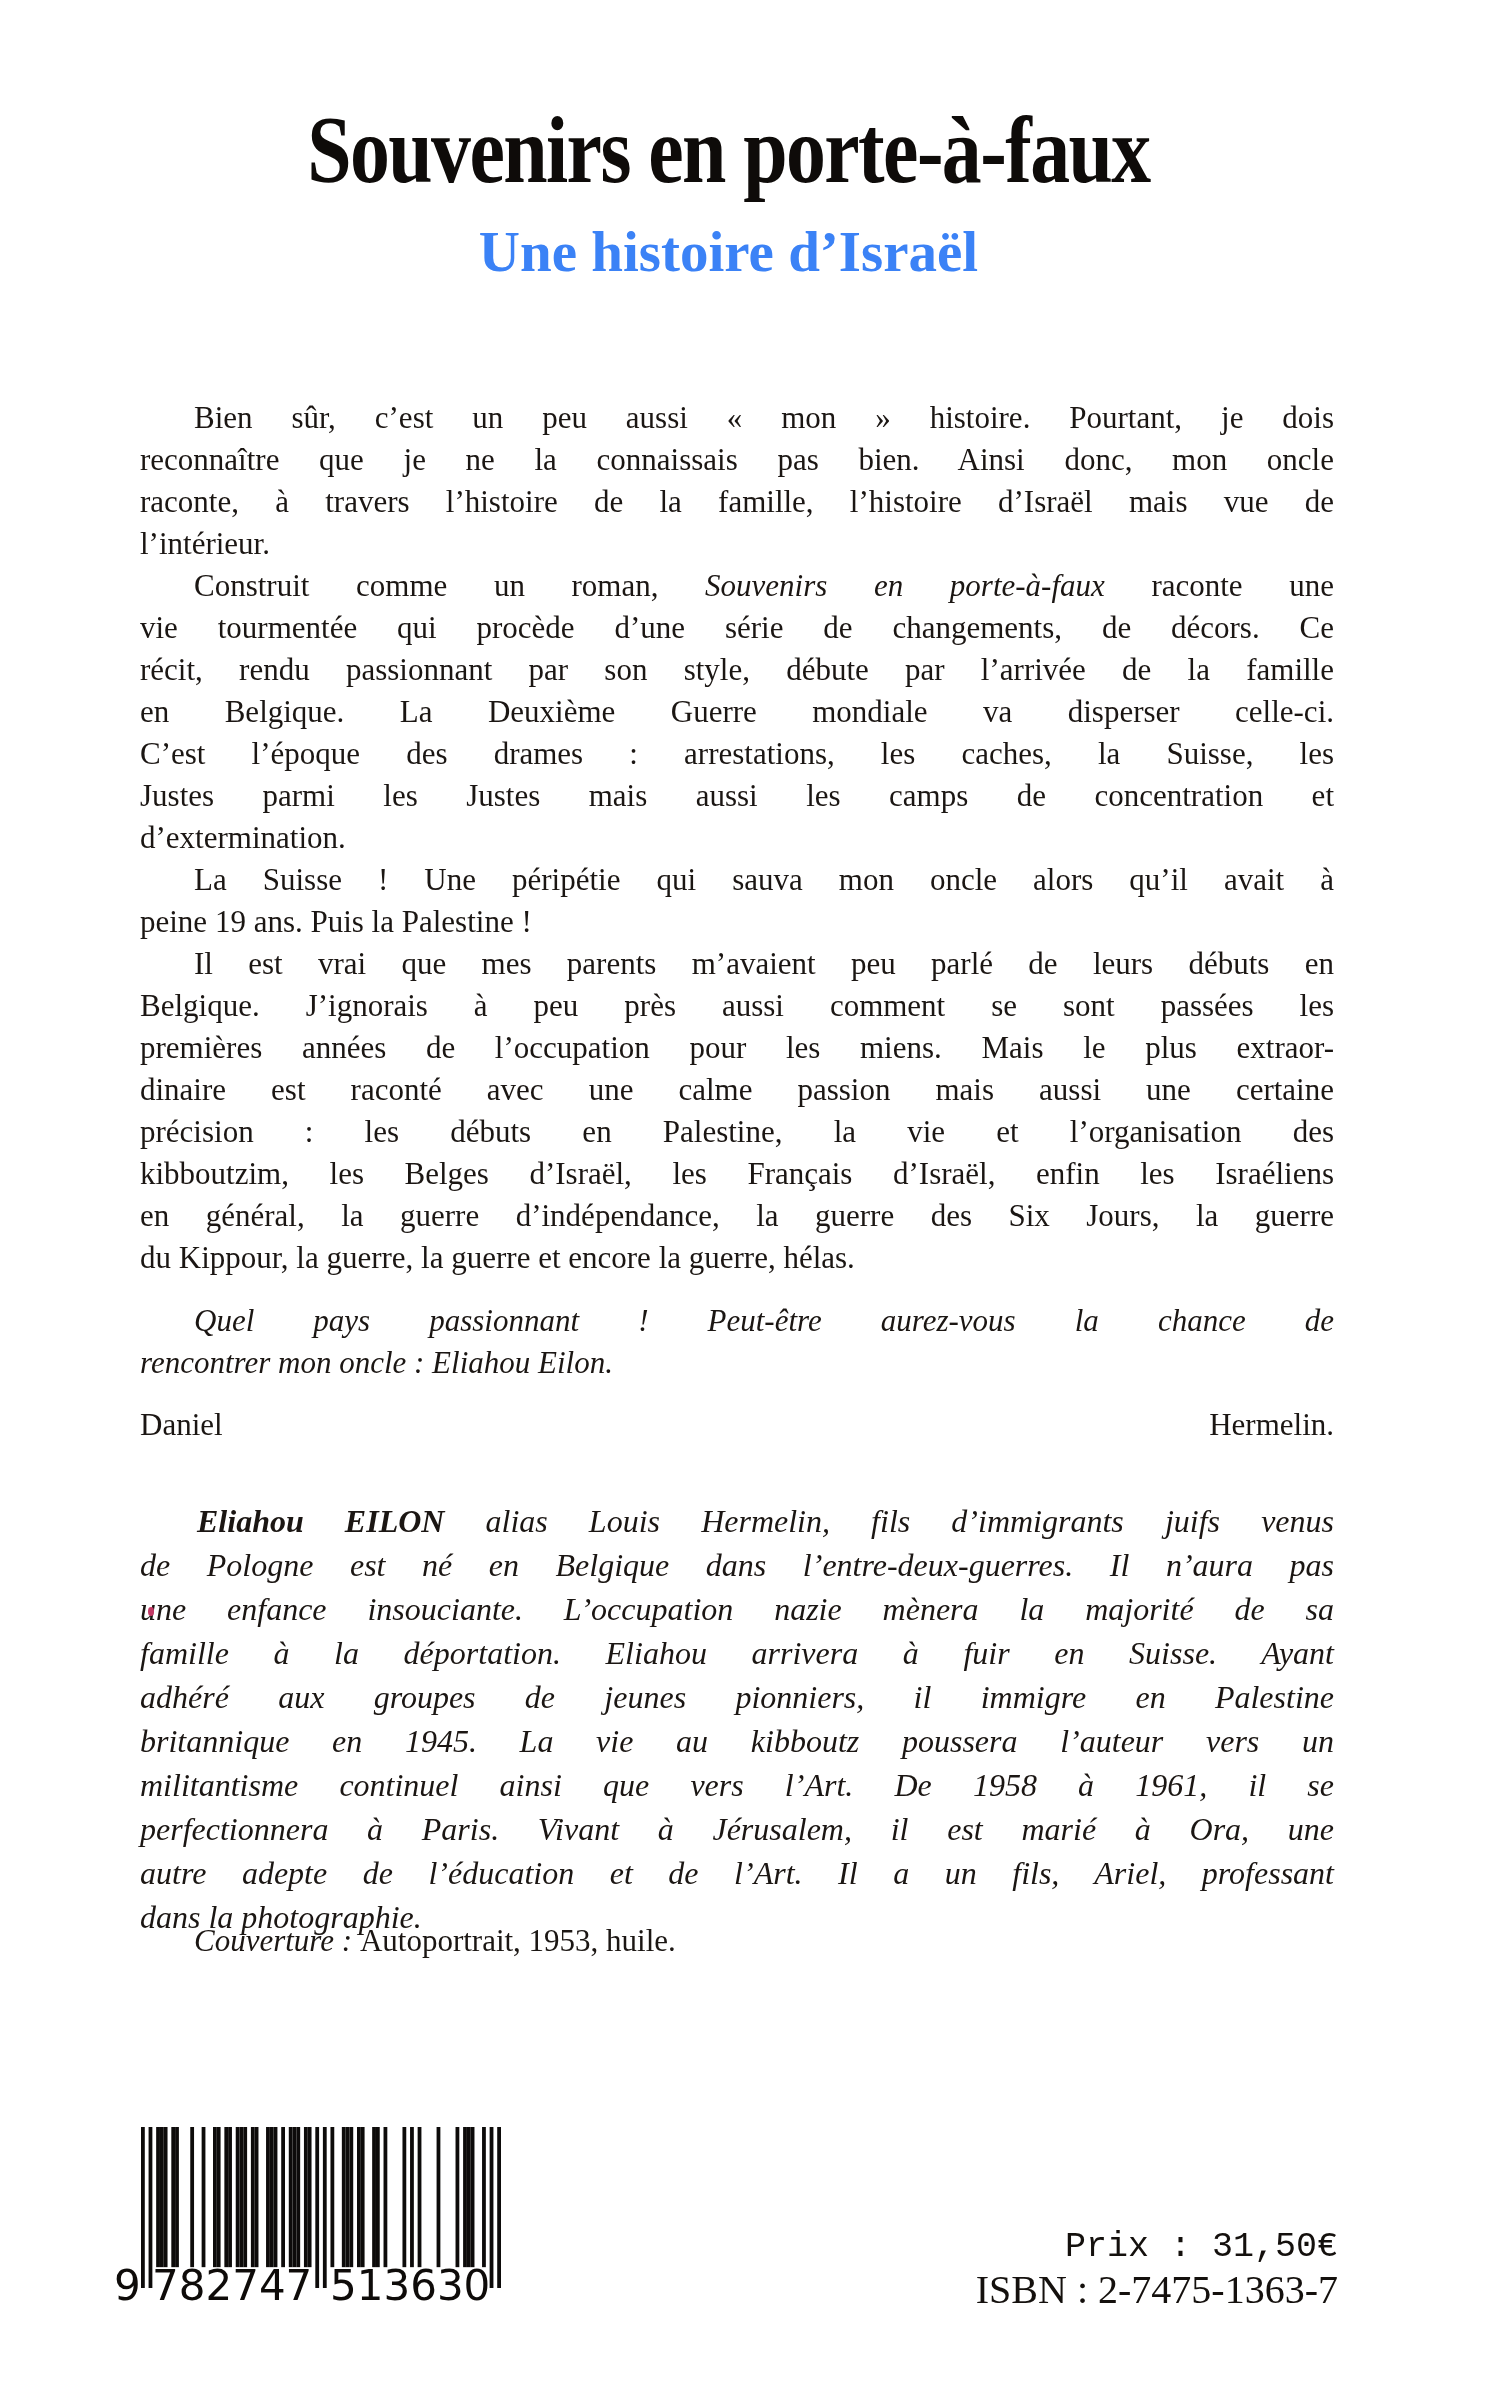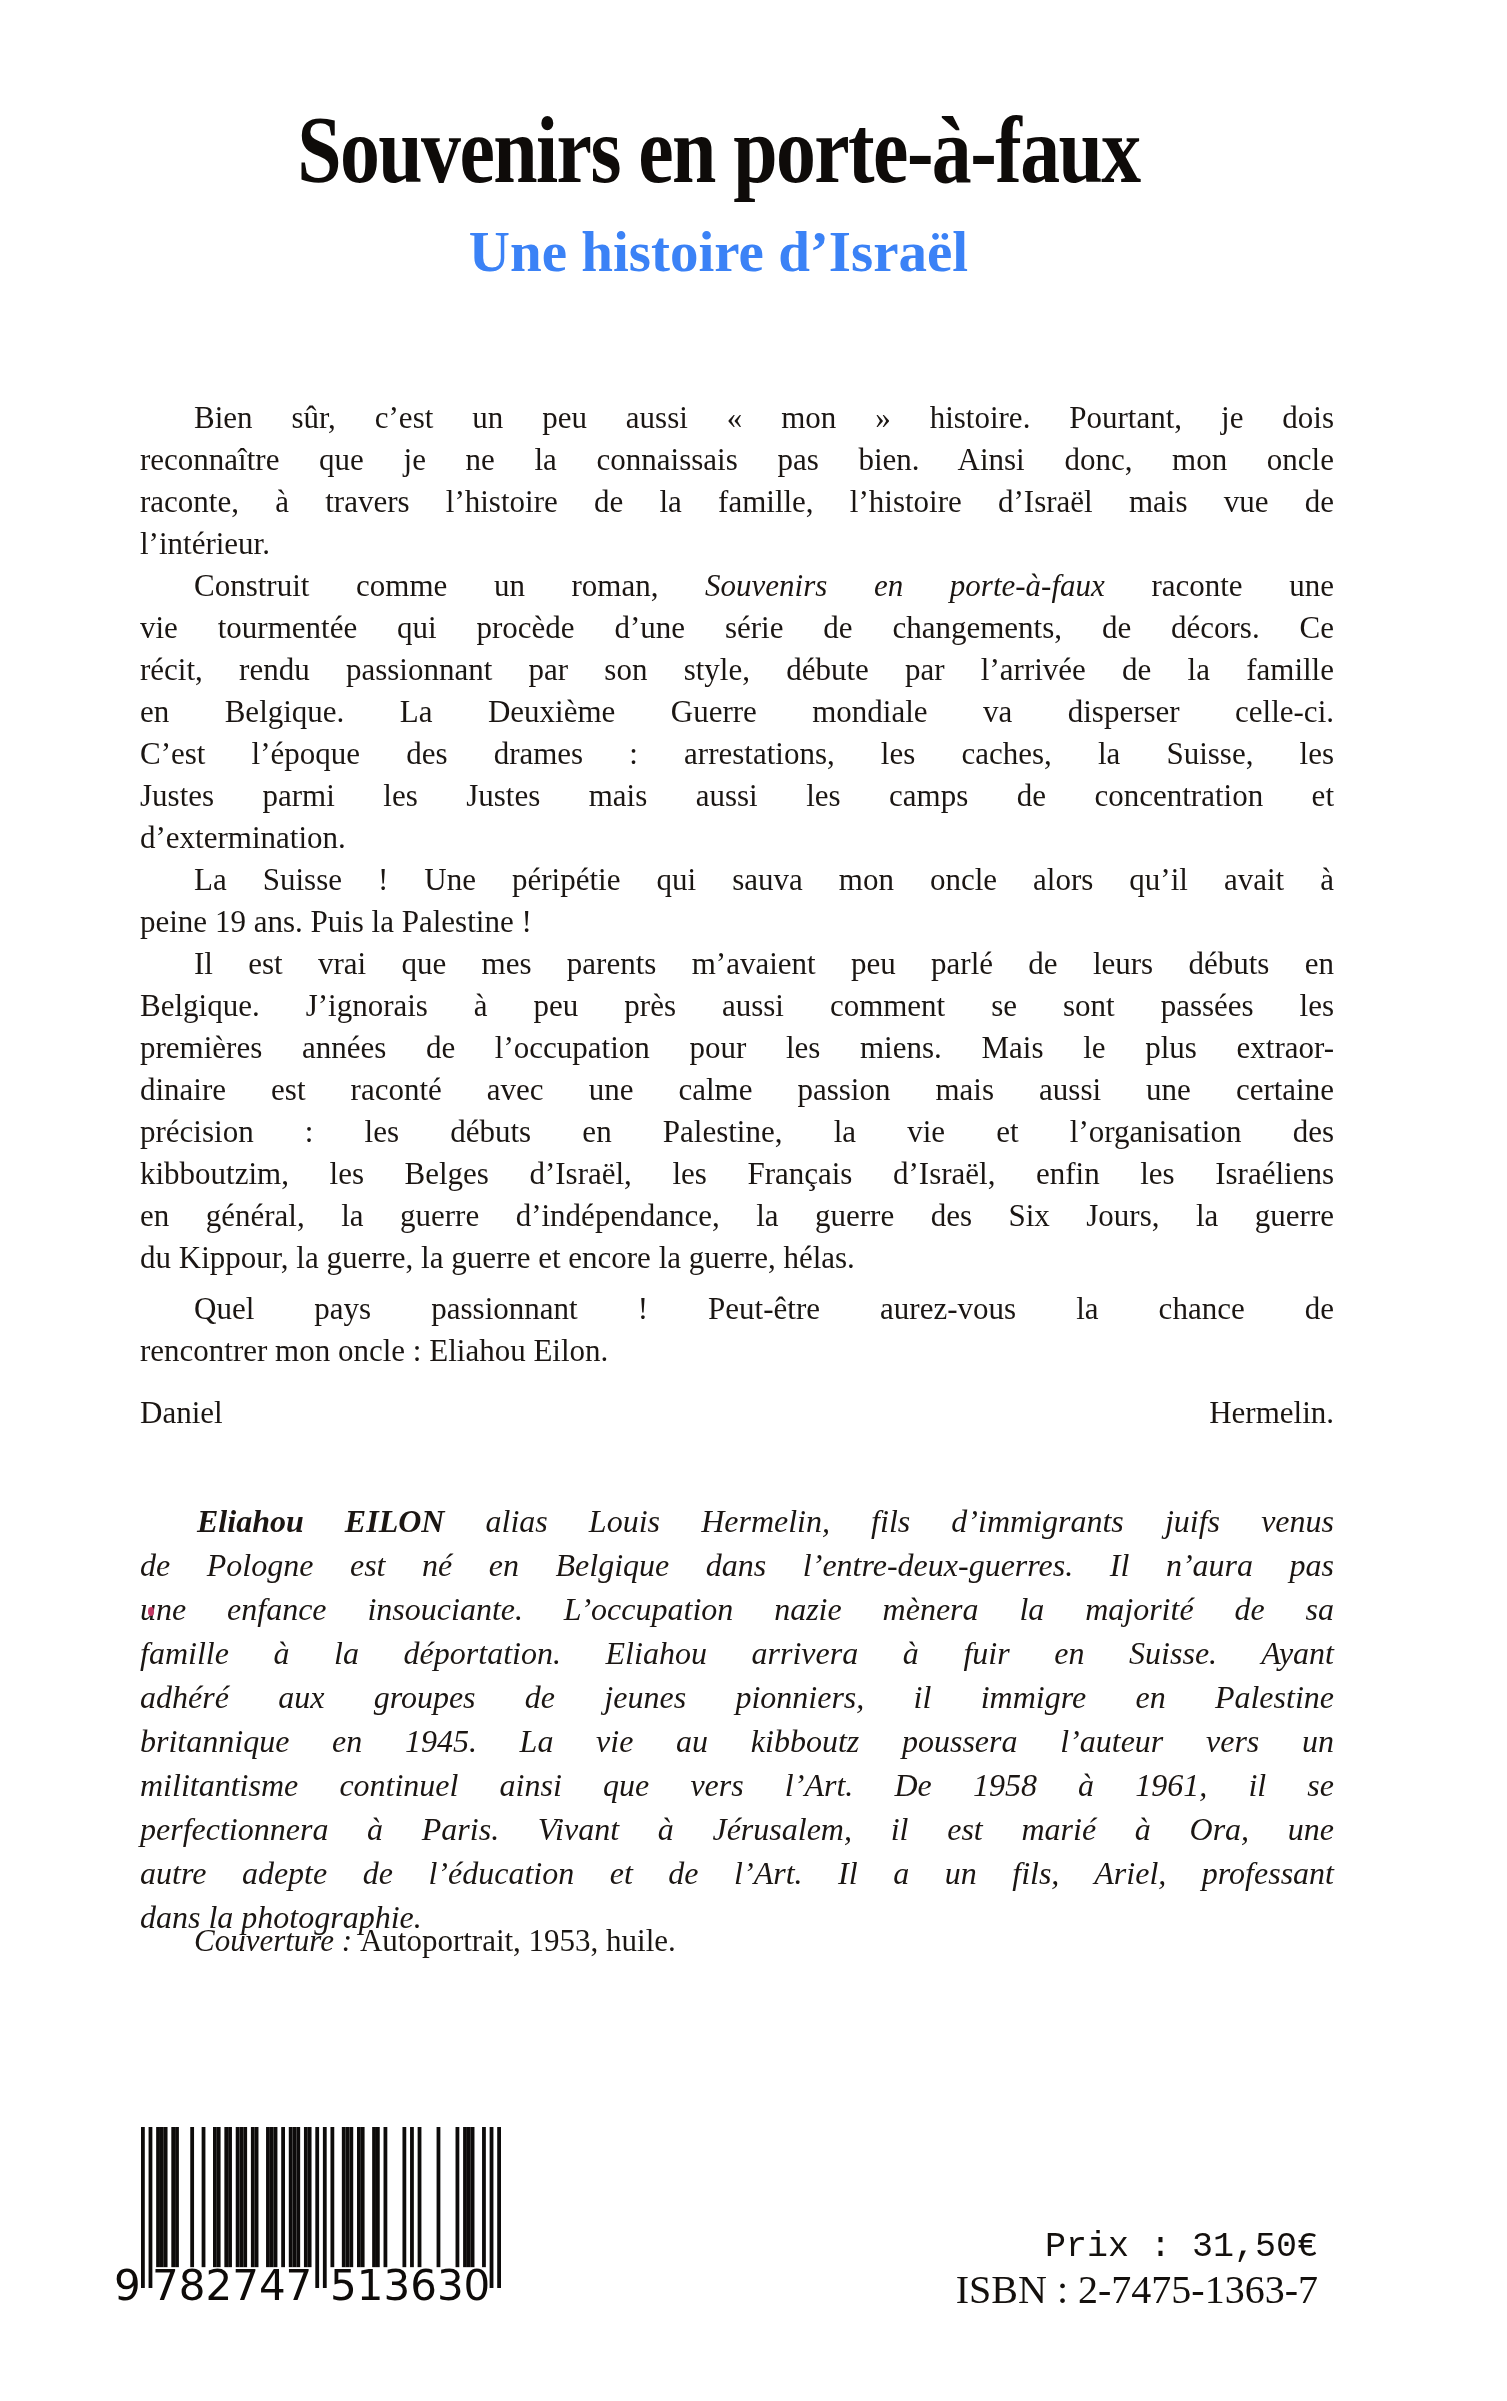--- a/index.html
+++ b/index.html
@@ -1,17 +1,17 @@
 <!DOCTYPE html>
 <html style="font-size:15px"><head>
 <meta charset="utf-8">
 <style>
   html,body{margin:0;padding:0;background:#ffffff;}
   .page{position:relative;width:1484px;height:2402px;background:#ffffff;
-        font-family:"Liberation Serif",serif;color:#1b1613;overflow:hidden;}
+        font-family:"Liberation Serif",serif;color:#1b1613;overflow:hidden;padding-left:20px;}
   h1,h2{margin:0;}
   .title{position:absolute;top:98px;left:0;width:100%;box-sizing:border-box;padding-right:47px;
          text-align:center;font-weight:bold;font-size:95px;line-height:104px;color:#0e0b09;}
   .squeeze{display:inline-block;transform:scaleX(.84);letter-spacing:-1.9px;white-space:nowrap;}
   .subtitle{position:absolute;top:218px;left:0;width:100%;box-sizing:border-box;padding-right:47px;
          text-align:center;font-weight:bold;font-size:57px;line-height:68px;color:#3b82f6;}
   .bodytext{position:absolute;left:140px;top:397px;width:1194px;font-size:31px;line-height:42px;}
   .line{text-align:justify;text-align-last:justify;}
   .line.last{text-align-last:auto;}
   .line.indent{text-indent:54px;}
@@ -70,21 +70,21 @@
         <div class="para">
           <div class="line indent"><span>Il est vrai que mes parents m’avaient peu parlé de leurs débuts en</span></div>
           <div class="line"><span>Belgique. J’ignorais à peu près aussi comment se sont passées les</span></div>
           <div class="line"><span>premières années de l’occupation pour les miens. Mais le plus extraor-</span></div>
           <div class="line"><span>dinaire est raconté avec une calme passion mais aussi une certaine</span></div>
           <div class="line"><span>précision : les débuts en Palestine, la vie et l’organisation des</span></div>
           <div class="line"><span>kibboutzim, les Belges d’Israël, les Français d’Israël, enfin les Israéliens</span></div>
           <div class="line"><span>en général, la guerre d’indépendance, la guerre des Six Jours, la guerre</span></div>
           <div class="line last"><span>du Kippour, la guerre, la guerre et encore la guerre, hélas.</span></div>
         </div>
-        <div class="para" style="margin-top: 9px;">
+        <div class="para" style="margin-top: 21px; font-style: italic;">
           <div class="line indent"><span>Quel pays passionnant ! Peut-être aurez-vous la chance de</span></div>
           <div class="line last"><span>rencontrer mon oncle : Eliahou Eilon.</span></div>
         </div>
       </div>
     <div class="line signature">Daniel Hermelin.</div>
   </div>
 
   <div class="bio" id="bio-block">
       <div class="line indent"><span class="bit">Eliahou E</span><span class="bits">ILON</span><span> alias Louis Hermelin, fils d’immigrants juifs venus</span></div>
       <div class="line"><span>de Pologne est né en Belgique dans l’entre-deux-guerres. Il n’aura pas</span></div>

